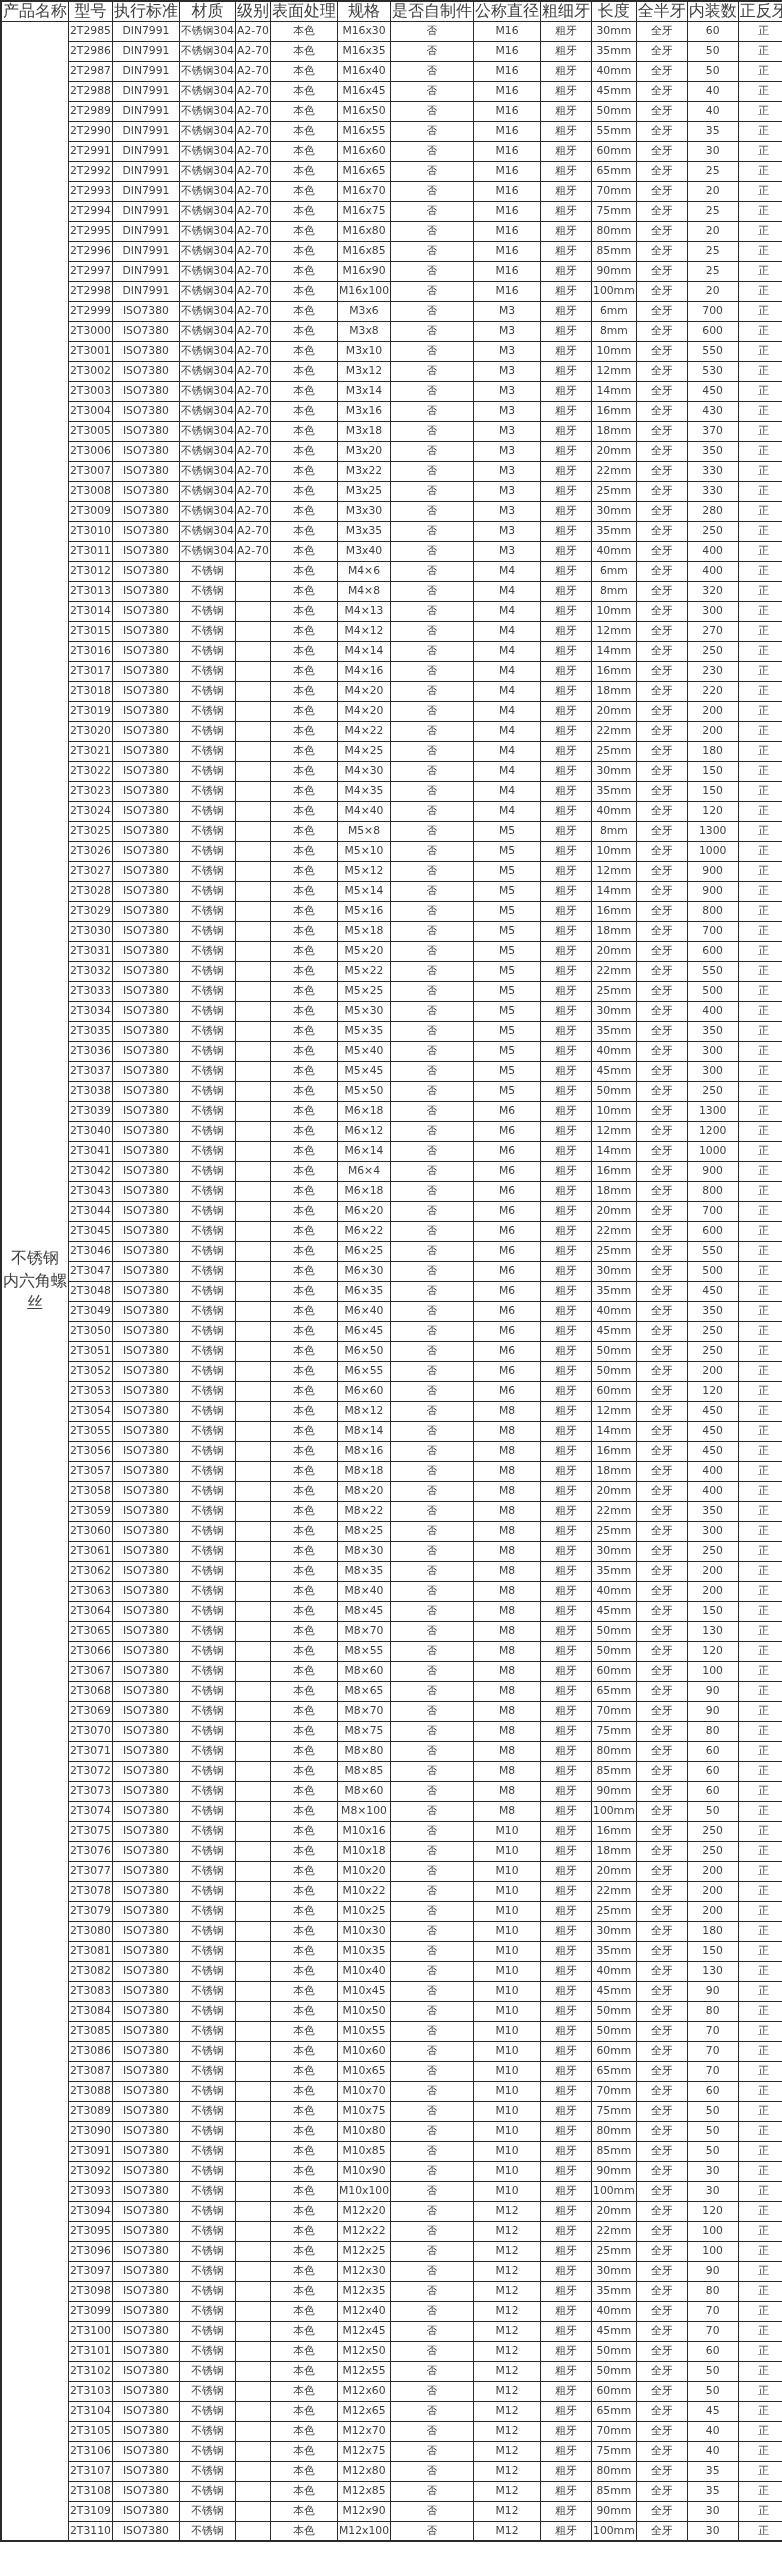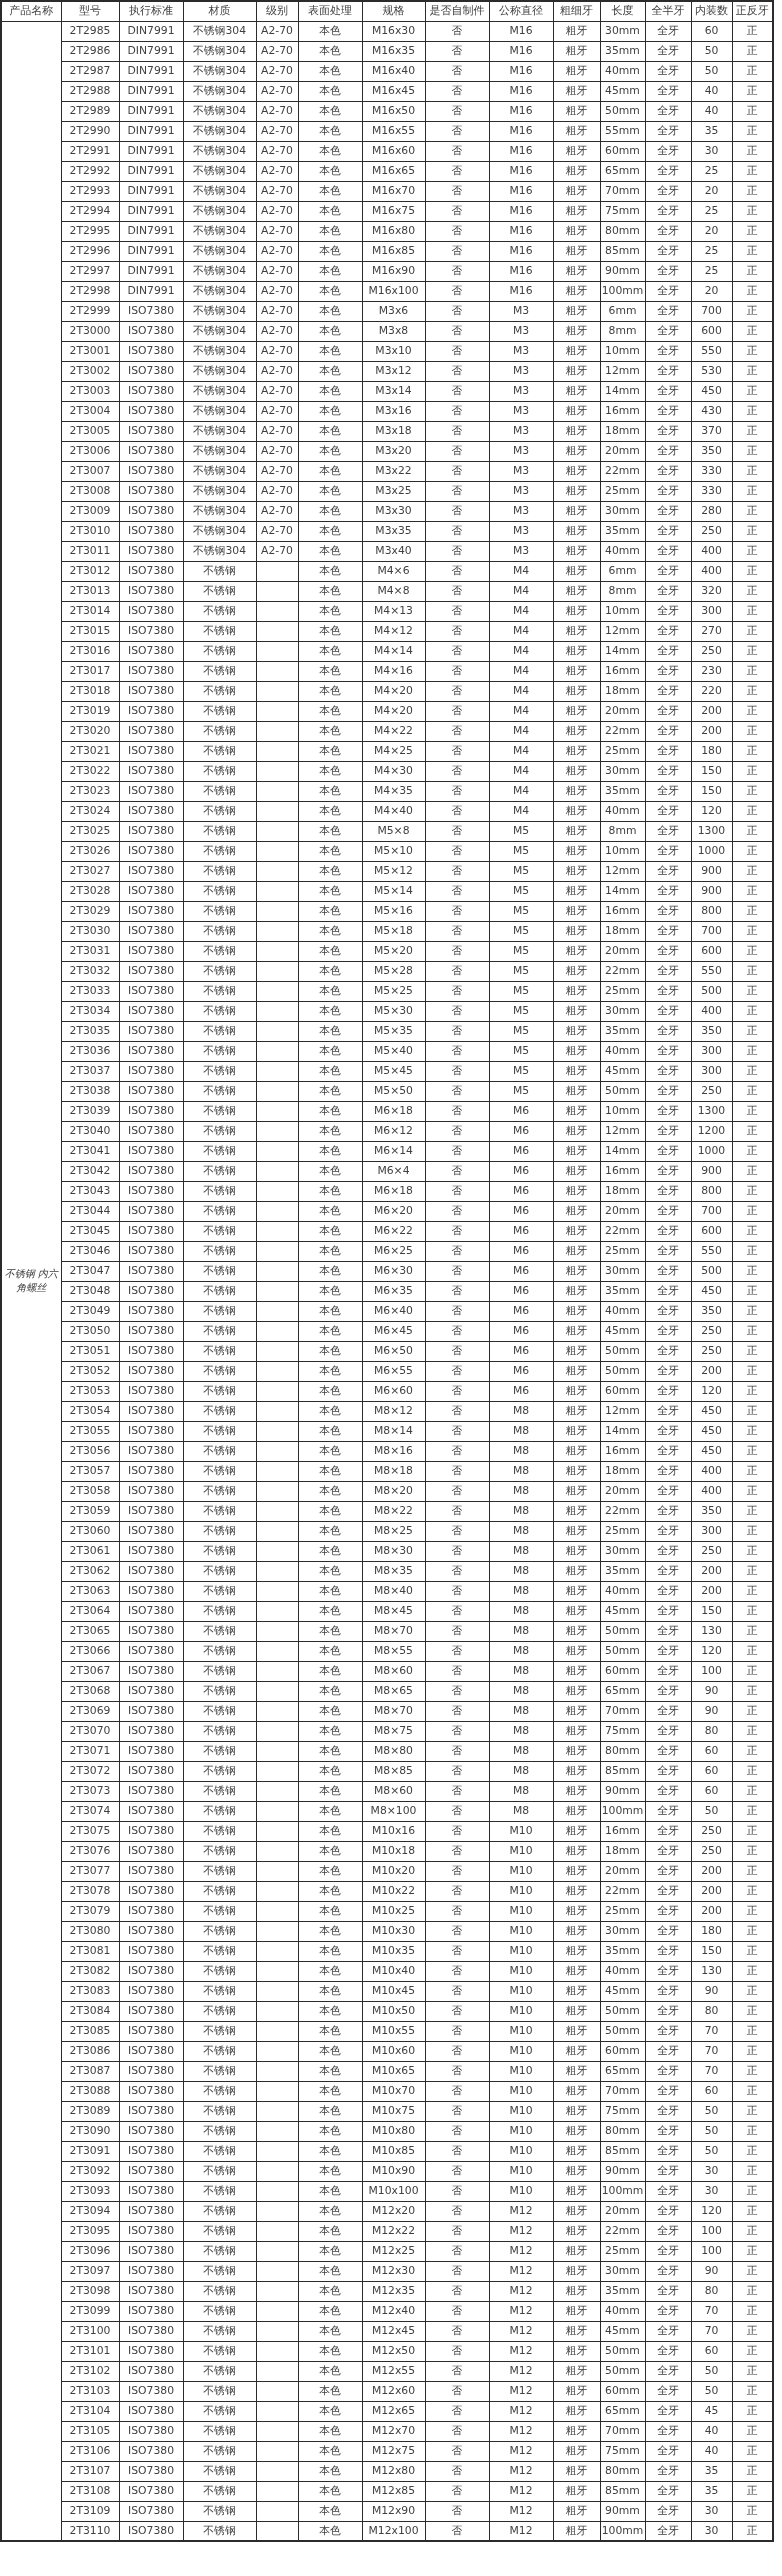--- a/index.html
+++ b/index.html
@@ -1,22 +1,22 @@
 <!DOCTYPE html>
 <html><head>
 <meta charset="utf-8">
 <style>
   html,body{margin:0;padding:0;background:#ffffff;}
   body{width:783px;font-family:"DejaVu Sans",sans-serif;}
   table{border-collapse:collapse;table-layout:fixed;margin:0;border:2px solid #2b2b2b;}
   th,td{border:1px solid #2b2b2b;padding:0 1px;text-align:center;vertical-align:middle;
         color:#404040;font-size:10.8px;line-height:1.15;overflow:hidden;white-space:nowrap;}
-  th{font-size:11px;font-weight:normal;height:18.6px;}
+  th{font-size:16px;font-weight:normal;height:18.6px;}
   tr.datarow{height:20px;}
-  td.prodcell{white-space:normal;line-height:1.4;font-size:10px;font-style:italic;}
+  td.prodcell{white-space:normal;line-height:1.4;font-size:16px;}
 </style>
 </head>
 <body>
 
 <table>
   <colgroup>
       <col style="width: 60px;">
       <col style="width: 58px;">
       <col style="width: 64px;">
       <col style="width: 73px;">
@@ -755,21 +755,21 @@
         <td>全牙</td>
         <td>600</td>
         <td>正</td>
       </tr>
       <tr class="datarow">
         <td>2T3032</td>
         <td>ISO7380</td>
         <td>不锈钢</td>
         <td></td>
         <td>本色</td>
-        <td>M5×28</td>
+        <td>M5×22</td>
         <td>否</td>
         <td>M5</td>
         <td>粗牙</td>
         <td>22mm</td>
         <td>全牙</td>
         <td>550</td>
         <td>正</td>
       </tr>
       <tr class="datarow">
         <td>2T3033</td>

